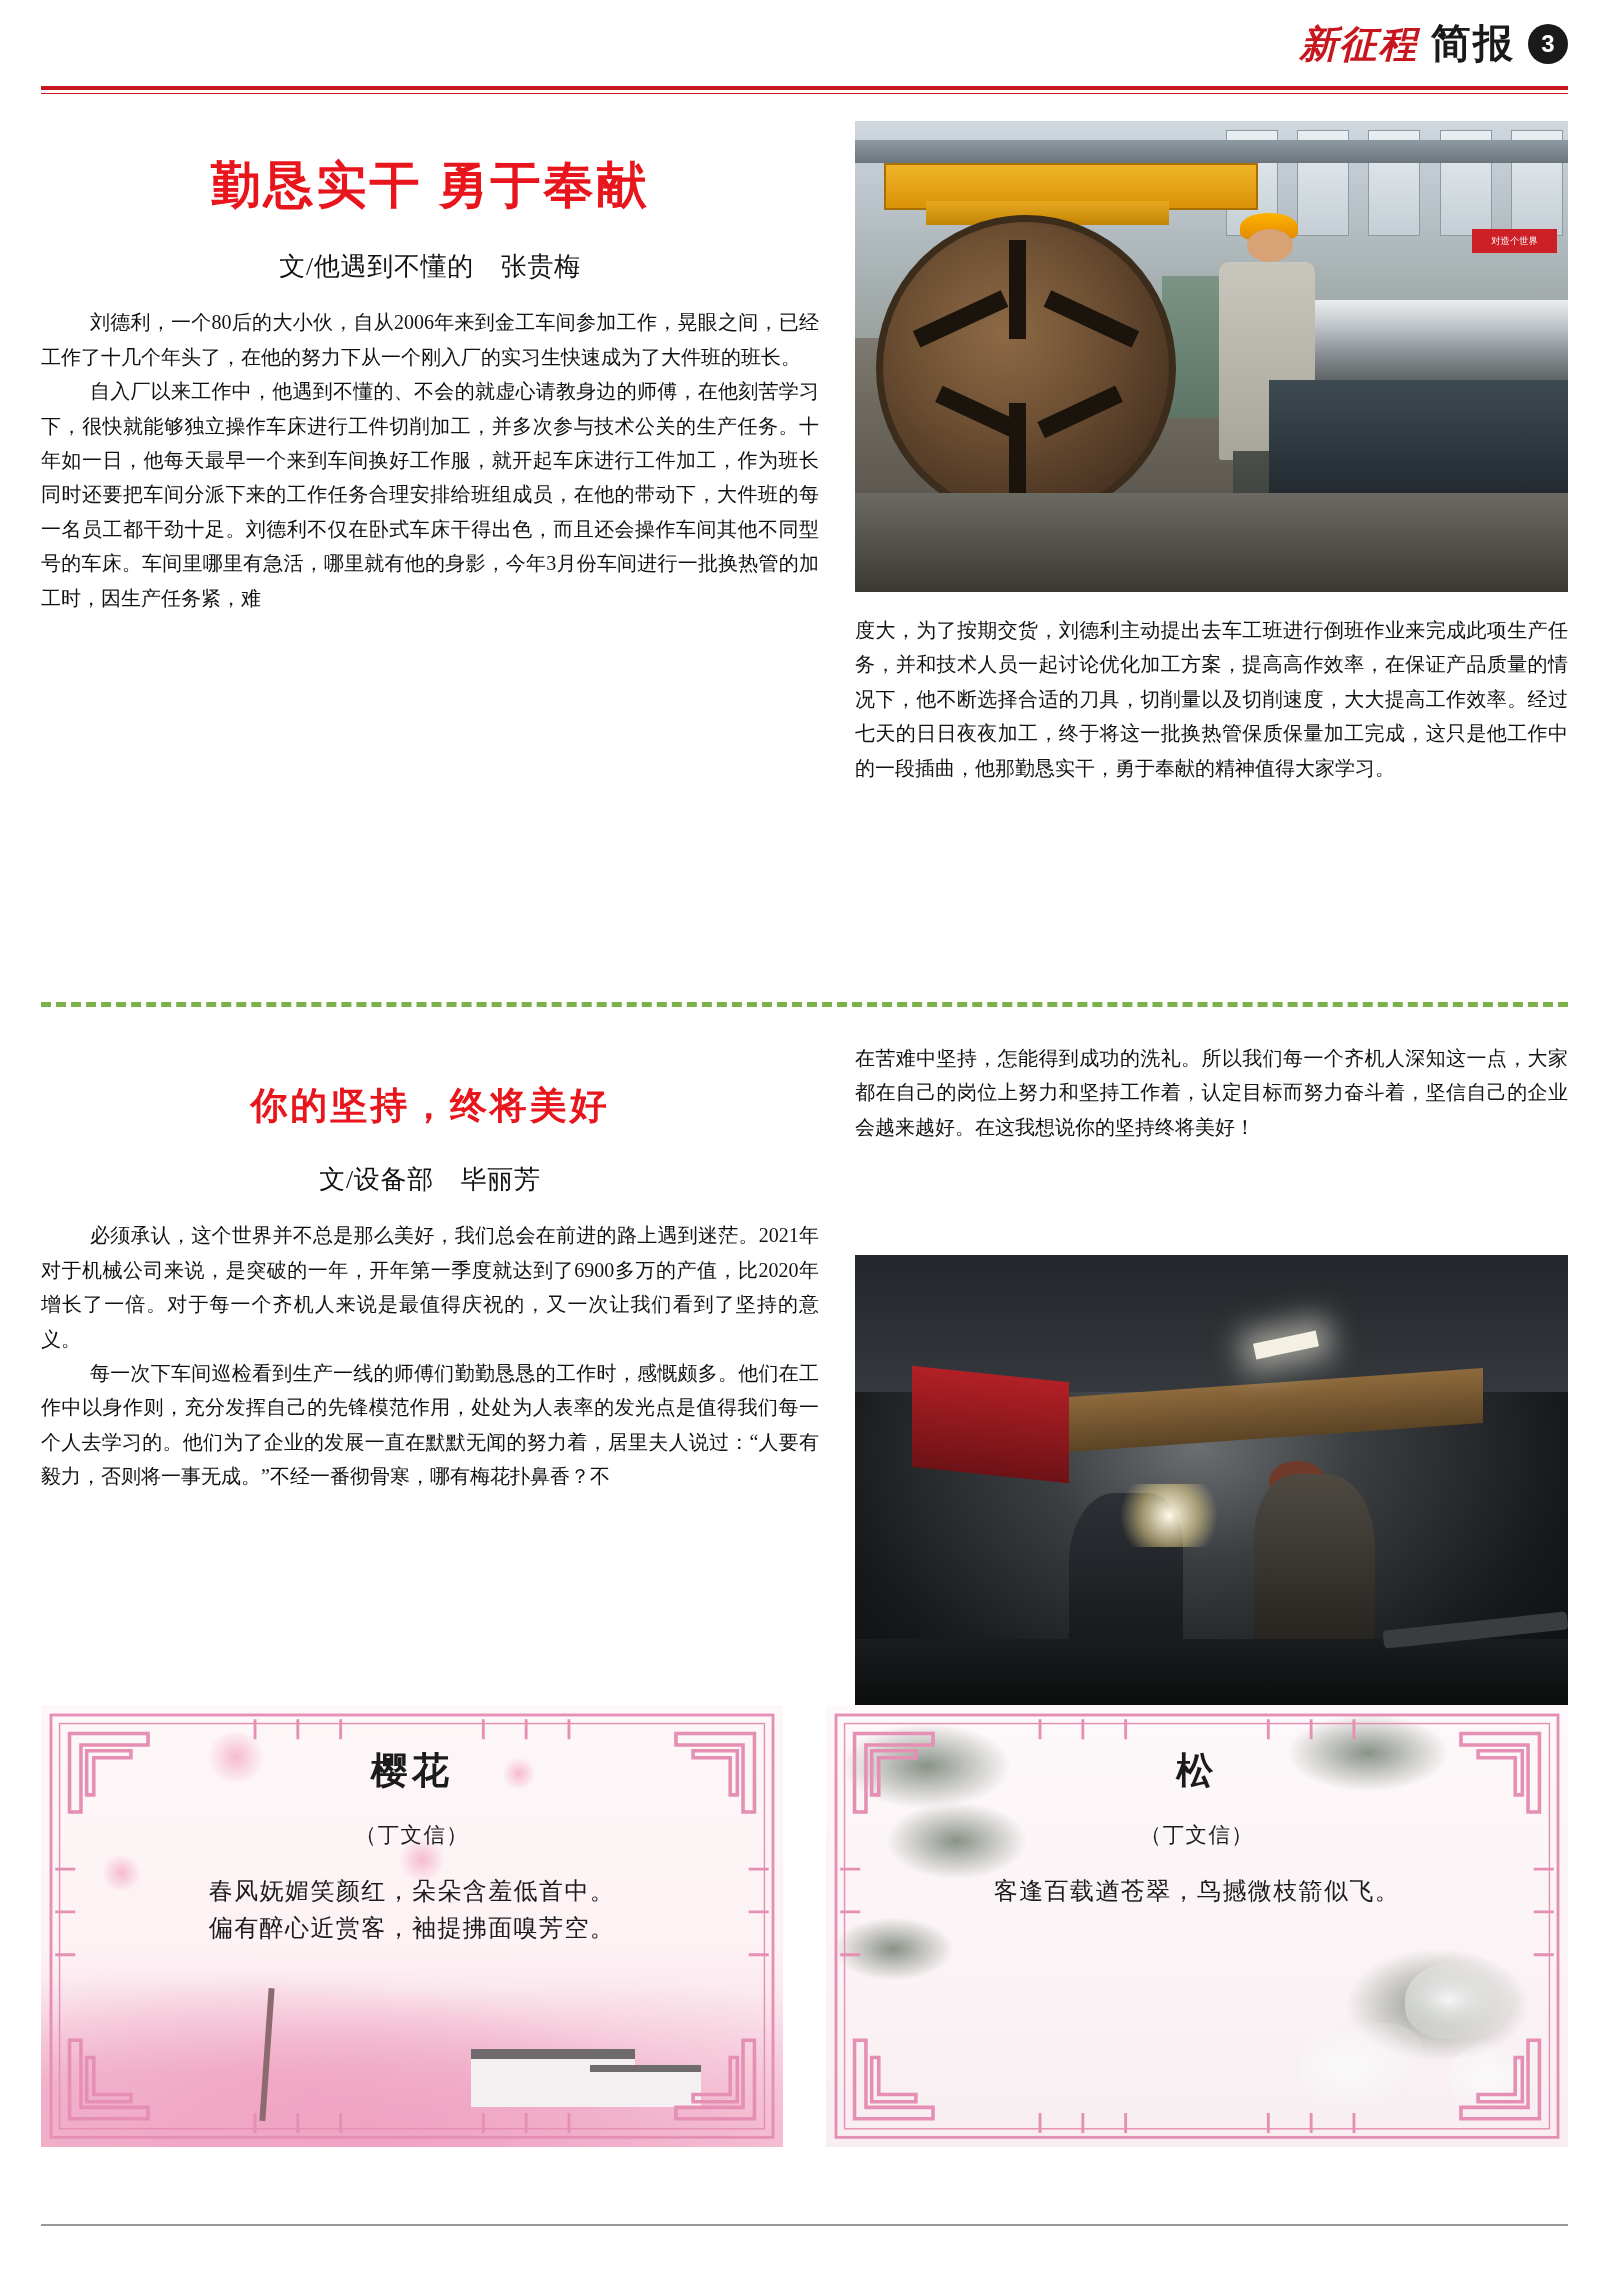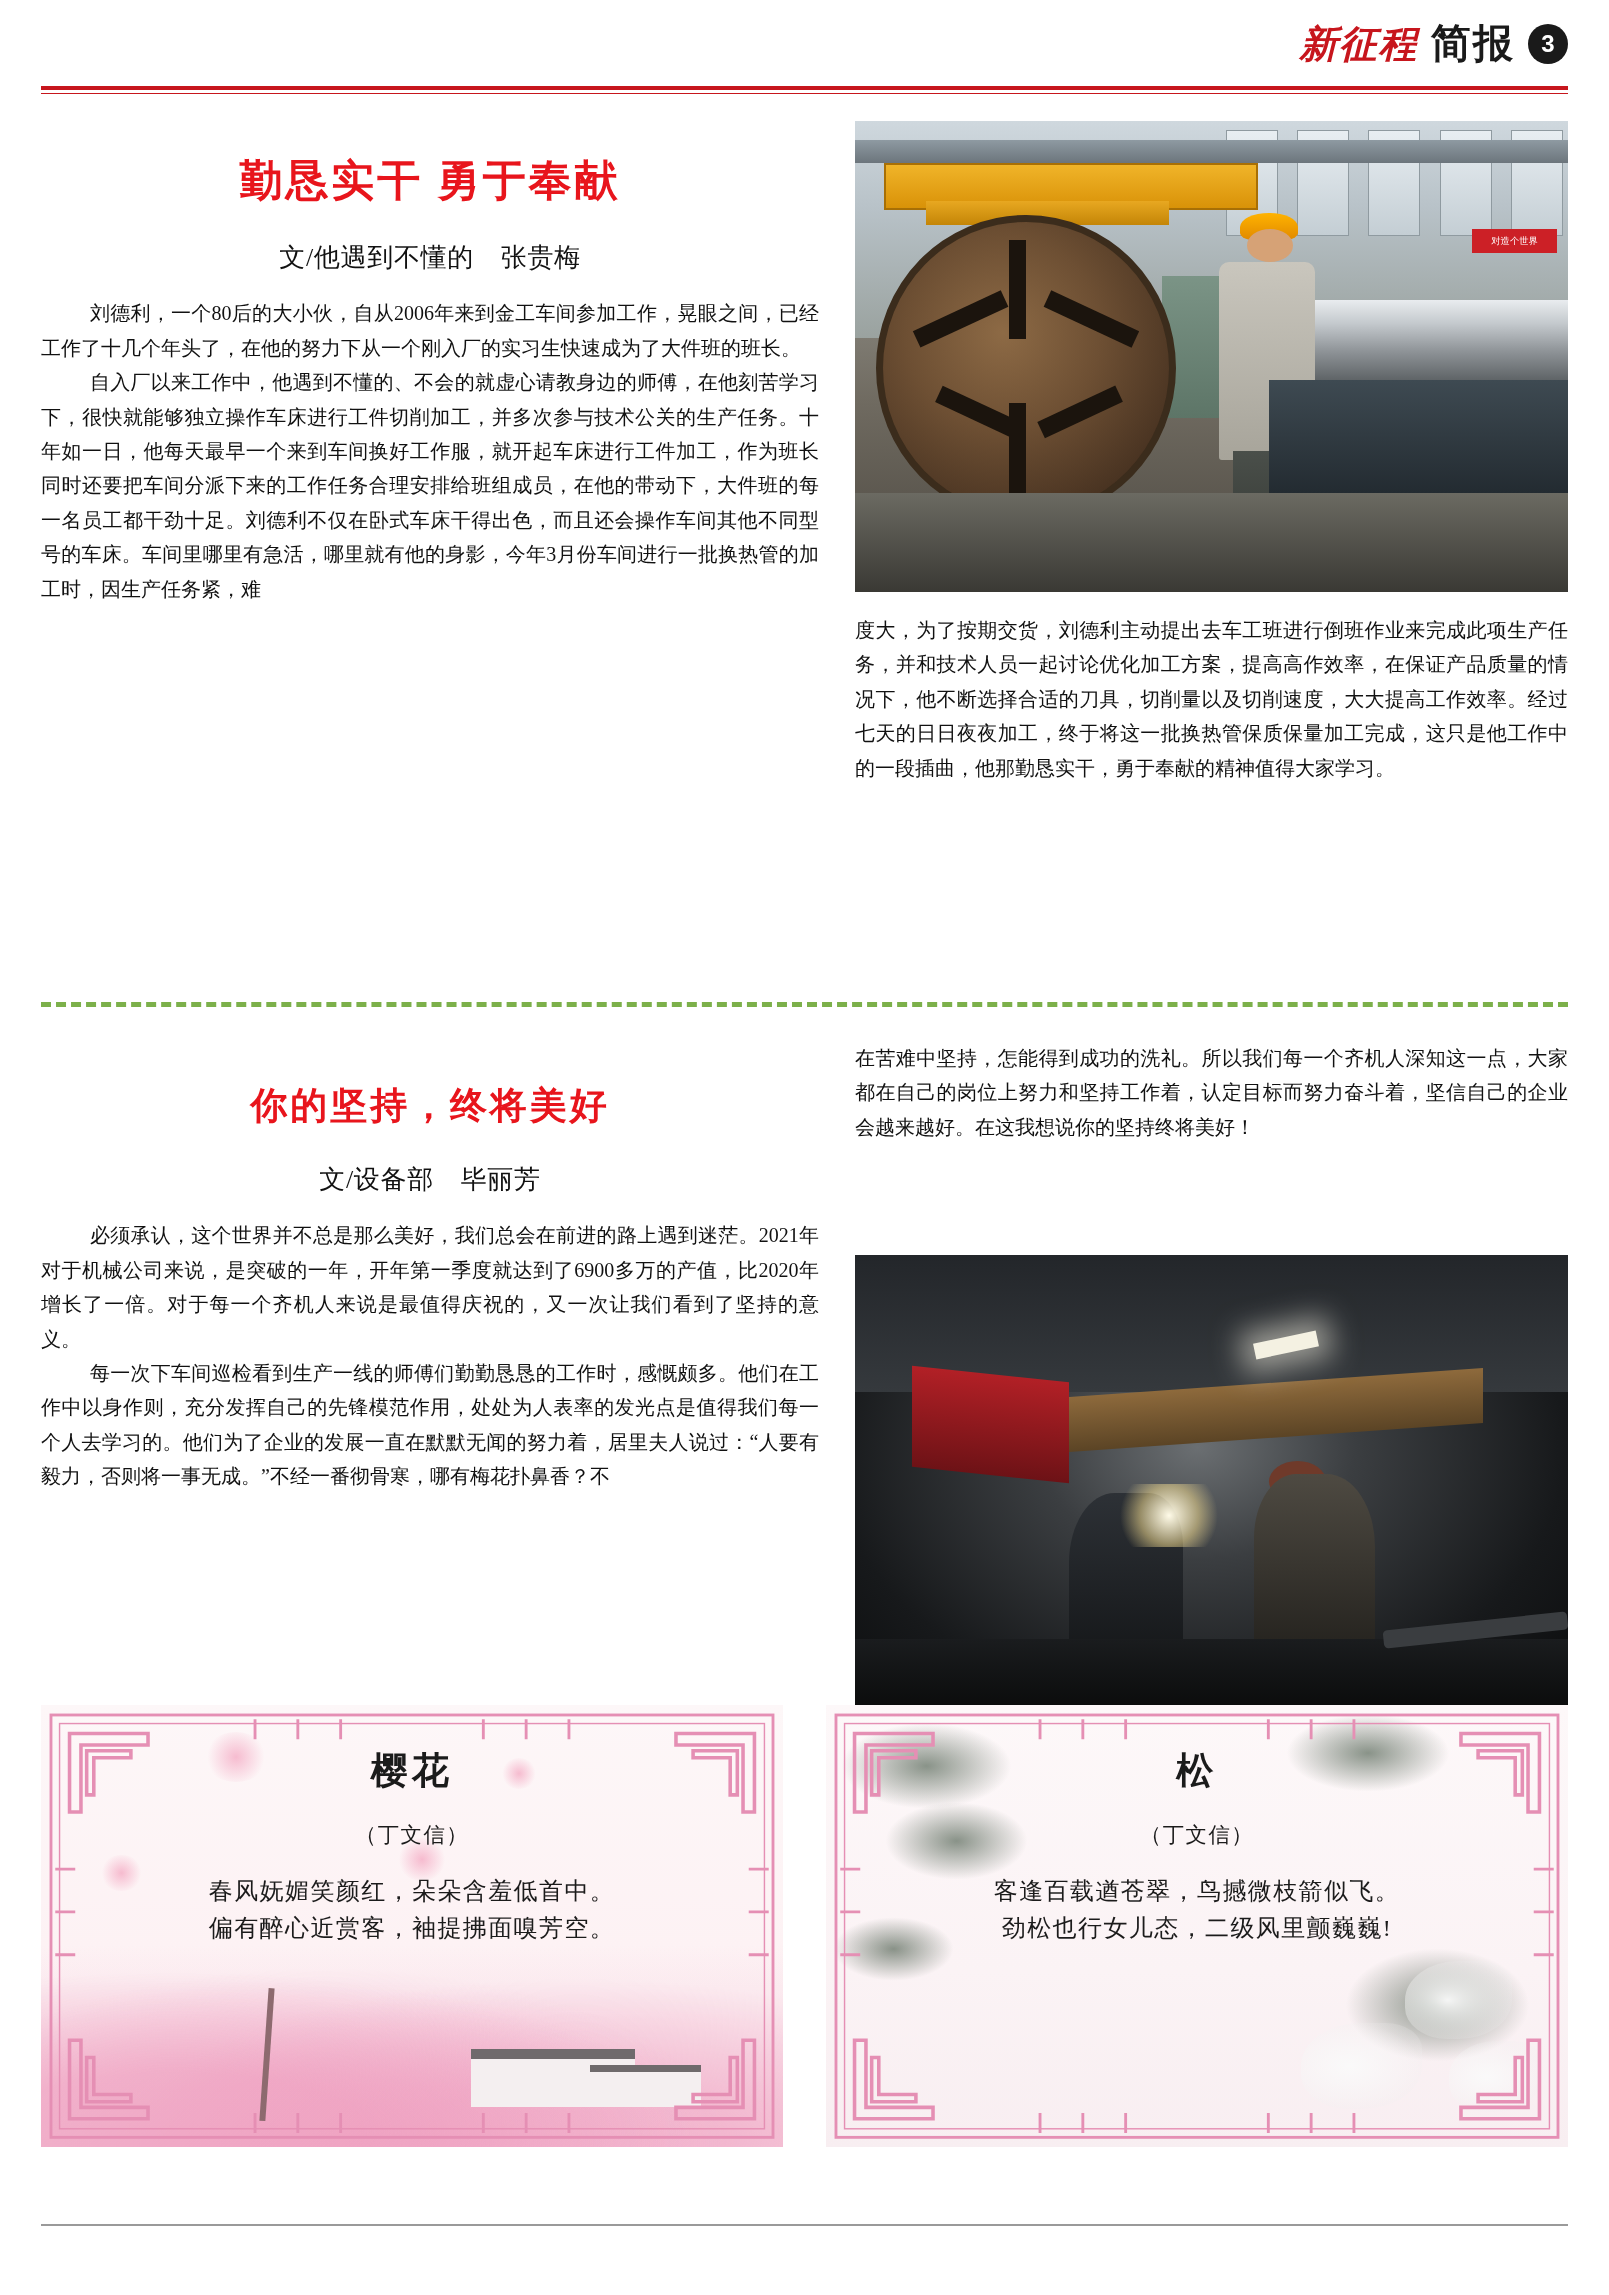--- a/index.html
+++ b/index.html
@@ -85,21 +85,21 @@
     left: 41px;
     width: 1527px;
   }
   .a1-left {
     position: absolute;
     left: 0;
     top: 0;
     width: 778px;
   }
   .a1-title {
-    font-size: 43px;
+    font-size: 50px;
     font-weight: bold;
     color: #e8151c;
     text-align: center;
     letter-spacing: 2.9px;
     margin-top: 31px;
     font-family: "Liberation Serif", serif;
   }
   .a1-byline {
     font-size: 26px;
     color: #111;
@@ -591,18 +591,17 @@
       <path d="M300 600 v-28 M360 600 v-28 M420 600 v-28 M620 600 v-28 M680 600 v-28 M740 600 v-28"></path>
       <path d="M20 230 h28 M20 290 h28 M20 350 h28"></path>
       <path d="M1020 230 h-28 M1020 290 h-28 M1020 350 h-28"></path>
     </g>
   </svg>
 
   <div class="poem-content">
     <div class="poem-title">松</div>
     <div class="poem-author">（丁文信）</div>
     <div class="poem-line">客逢百载遒苍翠，鸟撼微枝箭似飞。</div>
-    <div class="poem-line poem-line2">劲松也行女儿态，二级风里颤巍巍!</div>
   </div>
 </div>
 
 <div class="footer-rule"></div>
 
 
 </body></html>

